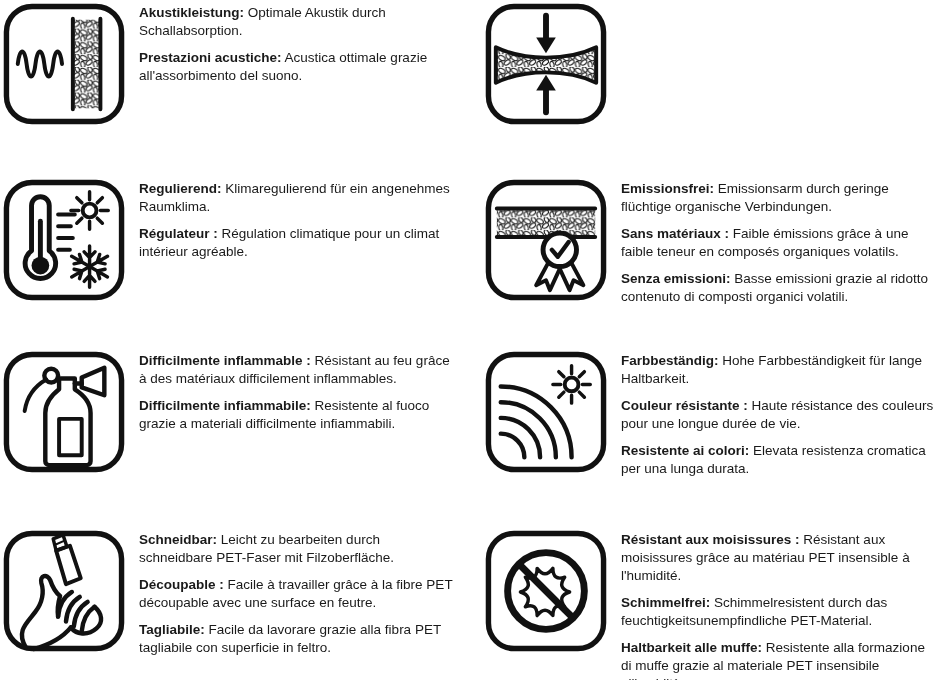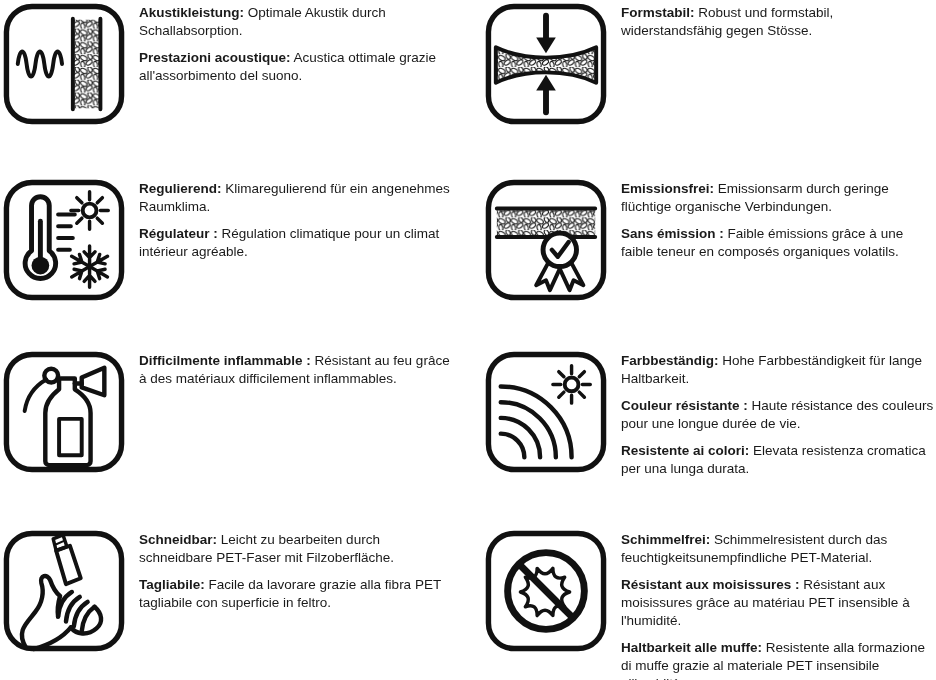--- a/index.html
+++ b/index.html
@@ -46,37 +46,36 @@
     <div class="icon-box">
       <svg width="122" height="122" viewBox="0 0 124 124">
         <rect class="frame" x="3.5" y="3.5" width="117" height="117" rx="26"></rect>
         <path class="s" stroke-width="4" d="M15,62 C17,45 22,45 24,62 C26,79 31,79 33,62 C35,45 40,45 42,62 C44,79 49,79 51,62 C53,45 58,45 60,62"></path>
         <rect x="72" y="17" width="26" height="90" fill="url(#fiber)"></rect>
         <path class="s" stroke-width="4" d="M71,16 V108 M99,16 V108"></path>
       </svg>
     </div>
     <div class="texts">
       <p class="para"><b>Akustikleistung:</b> <span>Optimale Akustik durch Schallabsorption.</span></p>
-      <p class="para"><b>Prestazioni acoustique:</b> <span>Acustica ottimale grazie all'assorbimento del suono.</span></p>
+      <p class="para"><b>Prestazioni acustiche:</b> <span>Acustica ottimale grazie all'assorbimento del suono.</span></p>
     </div>
   </section>
 
   <section class="cell">
     <div class="icon-box">
       <svg width="122" height="122" viewBox="0 0 124 124">
         <rect class="frame" x="3.5" y="3.5" width="117" height="117" rx="26"></rect>
         <line class="s" stroke-width="6" x1="62" y1="13" x2="62" y2="37"></line>
         <path fill="#111" d="M52,35 h20 l-10,16 z"></path>
         <path d="M11,45 C40,59 84,59 113,45 L113,81 C84,67 40,67 11,81 Z" fill="url(#fiber)" stroke="#111" stroke-width="4" stroke-linejoin="round"></path>
         <line class="s" stroke-width="6" x1="62" y1="111" x2="62" y2="87"></line>
         <path fill="#111" d="M52,89 h20 l-10,-16 z"></path>
       </svg>
     </div>
     <div class="texts">
-      <p class="para"><b>Formstabil:</b> <span>Robust und formstabil, widerstandsfähig gegen Stösse.</span></p>
     </div>
   </section>
 
   <section class="cell">
     <div class="icon-box">
       <svg width="122" height="122" viewBox="0 0 124 124">
         <rect class="frame" x="3.5" y="3.5" width="117" height="117" rx="26"></rect>
         <path class="s" stroke-width="5" fill="#fff" d="M29,27 a9,9 0 0 1 18,0 L47,73 a15.5,15.5 0 1 1 -18,0 Z"></path>
         <line class="s" stroke-width="5" x1="38" y1="43" x2="38" y2="84"></line>
         <circle cx="38" cy="88" r="9" fill="#111"></circle>
@@ -108,38 +107,40 @@
         <rect x="12" y="31" width="100" height="27" fill="url(#fiber)"></rect>
         <path class="s" stroke-width="4" d="M12,30 H112 M12,59 H112"></path>
         <path class="s" stroke-width="4" fill="#fff" d="M66,82 L52,108 L62,103 L66,113 L77,89 Z"></path>
         <path class="s" stroke-width="4" fill="#fff" d="M86,82 L100,108 L90,103 L86,113 L75,89 Z"></path>
         <circle cx="76" cy="72" r="17" fill="#fff" stroke="#111" stroke-width="5"></circle>
         <path class="s" stroke-width="4.5" d="M68,72 L74,79 L85,64"></path>
       </svg>
     </div>
     <div class="texts">
       <p class="para"><b>Emissionsfrei:</b> <span>Emissionsarm durch geringe flüchtige organische Verbindungen.</span></p>
-      <p class="para"><b>Sans émission :</b> <span>Faible émissions grâce à une faible teneur en composés organiques volatils.</span></p>
+      <p class="para"><b>Sans matériaux :</b> <span>Faible émissions grâce à une faible teneur en composés organiques volatils.</span></p>
+      <p class="para"><b>Senza emissioni:</b> <span>Basse emissioni grazie al ridotto contenuto di composti organici volatili.</span></p>
     </div>
   </section>
 
   <section class="cell">
     <div class="icon-box">
       <svg width="122" height="122" viewBox="0 0 124 124">
         <rect class="frame" x="3.5" y="3.5" width="117" height="117" rx="26"></rect>
         <path class="s" stroke-width="4" d="M44,29 C30,37 24,48 22,61"></path>
         <circle cx="49" cy="25" r="7" class="s" stroke-width="4.5" fill="#fff"></circle>
         <path class="s" stroke-width="4.5" d="M73,33 H80"></path>
         <path class="s" stroke-width="4.5" fill="#fff" d="M80,27 L103,17 V45 L80,37 Z"></path>
         <path class="s" stroke-width="4.5" fill="#fff" d="M57,39 V28 H73 V39 C84,46 89,54 89,63 V112 a4,4 0 0 1 -4,4 H47 a4,4 0 0 1 -4,-4 V63 C43,54 48,46 57,39 Z"></path>
         <rect x="57" y="69" width="23" height="37" class="s" stroke-width="4"></rect>
       </svg>
     </div>
     <div class="texts">
       <p class="para"><b>Difficilmente inflammable :</b> <span>Résistant au feu grâce à des matériaux difficilement inflammables.</span></p>
+      <p class="para"><b>Difficilmente infiammabile:</b> <span>Resistente al fuoco grazie a materiali difficilmente infiammabili.</span></p>
     </div>
   </section>
 
   <section class="cell">
     <div class="icon-box">
       <svg width="122" height="122" viewBox="0 0 124 124">
         <rect class="frame" x="3.5" y="3.5" width="117" height="117" rx="26"></rect>
         <path class="s" stroke-width="4.5" d="M16,84 A24,24 0 0 1 40,108"></path>
         <path class="s" stroke-width="4.5" d="M16,68 A40,40 0 0 1 56,108"></path>
         <path class="s" stroke-width="4.5" d="M16,52 A56,56 0 0 1 72,108"></path>
@@ -163,33 +164,34 @@
         <path class="s" stroke-width="2" d="M53,15 L62,11"></path>
         <path class="s" stroke-width="4" fill="#fff" d="M54,21 L68,16 L79,49 L64,55 Z"></path>
         <path class="s" stroke-width="4.5" d="M23,119 C13,102 25,94 33,83 C40,74 42,63 39,54 C37,46 45,44 48,51 C50,57 53,63 58,67 C56,74 55,81 56,88"></path>
         <path class="s" stroke-width="4.5" d="M56,88 C57,76 62,68 70,63 M64,93 C65,81 70,73 78,68 M72,98 C73,86 78,78 86,73 M80,103 C81,91 86,83 93,78"></path>
         <path class="s" stroke-width="4.5" d="M93,78 C101,85 102,94 95,100 C86,108 74,106 69,99"></path>
         <path class="s" stroke-width="4.5" d="M69,99 C60,110 46,117 31,121"></path>
       </svg>
     </div>
     <div class="texts">
       <p class="para"><b>Schneidbar:</b> <span>Leicht zu bearbeiten durch schneidbare PET-Faser mit Filzoberfläche.</span></p>
+      <p class="para"><b>Découpable :</b> <span>Facile à travailler grâce à la fibre PET découpable avec une surface en feutre.</span></p>
       <p class="para"><b>Tagliabile:</b> <span>Facile da lavorare grazie alla fibra PET tagliabile con superficie in feltro.</span></p>
     </div>
   </section>
 
   <section class="cell">
     <div class="icon-box">
       <svg width="122" height="122" viewBox="0 0 124 124">
         <rect class="frame" x="3.5" y="3.5" width="117" height="117" rx="26"></rect>
         <path class="s" stroke-width="3.5" fill="#fff" d="M86,63 Q73,67 81,78 Q69,74 69,87 Q61,76 53,87 Q53,74 41,78 Q49,67 36,63 Q49,59 41,48 Q53,52 53,39 Q61,50 69,39 Q69,52 81,48 Q73,59 86,63 Z"></path>
         <line x1="34" y1="34" x2="90" y2="90" stroke="#111" stroke-width="7"></line>
         <circle cx="62" cy="62" r="39" fill="none" stroke="#111" stroke-width="7"></circle>
       </svg>
     </div>
     <div class="texts">
+      <p class="para"><b>Résistant aux moisissures :</b> <span>Résistant aux moisissures grâce au matériau PET insensible à l'humidité.</span></p>
       <p class="para"><b>Schimmelfrei:</b> <span>Schimmelresistent durch das feuchtigkeitsunempfindliche PET-Material.</span></p>
-      <p class="para"><b>Résistant aux moisissures :</b> <span>Résistant aux moisissures grâce au matériau PET insensible à l'humidité.</span></p>
       <p class="para"><b>Haltbarkeit alle muffe:</b> <span>Resistente alla formazione di muffe grazie al materiale PET insensibile all'umidità.</span></p>
     </div>
   </section>
 
 </main>
 
 </body></html>

